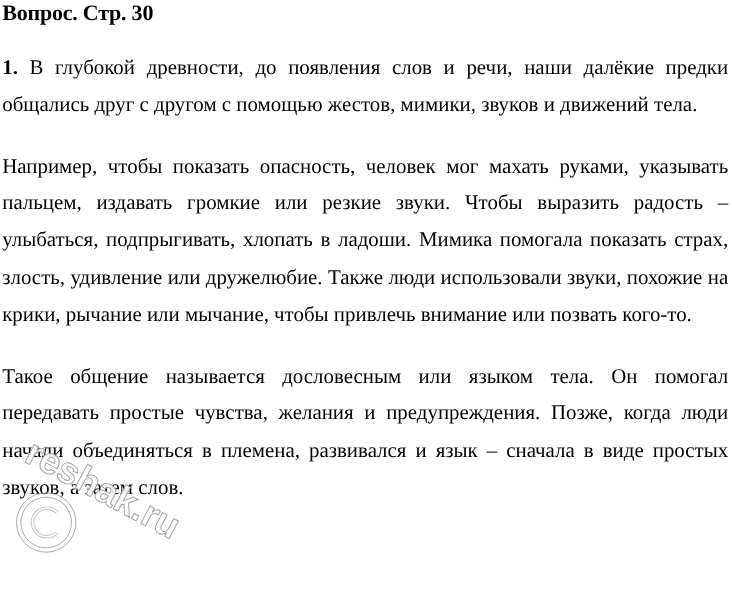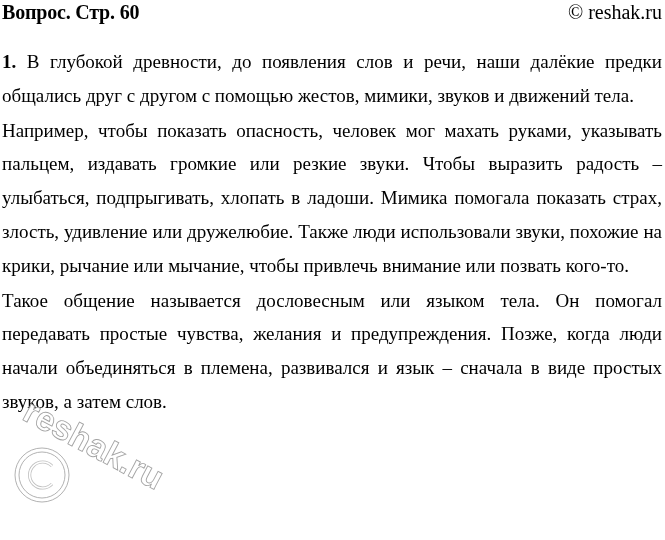--- a/index.html
+++ b/index.html
@@ -42,40 +42,39 @@
       width: 660px;
     }
     .para {
       margin: 0;
       font-size: 19px;
       line-height: 33.8px;
       text-align: justify;
       text-align-last: left;
     }
     .para + .para {
-      margin-top: 1px;
+      margin-top: 22px;
     }
     .num {
       font-weight: bold;
     }
     .watermark {
       position: absolute;
       left: 0px;
       top: 400px;
       width: 180px;
       height: 140px;
       pointer-events: none;
     }
   </style>
 </head>
 <body>
 
 <div class="header">
-  <span class="header-title">Вопрос. Стр. 60</span>
-  <span class="header-credit">© reshak.ru</span>
+  <span class="header-title">Вопрос. Стр. 30</span>
 </div>
 
 <div class="content">
   <p class="para"><span class="num">1.</span> <span>В глубокой древности, до появления слов и речи, наши далёкие предки общались друг с другом с помощью жестов, мимики, звуков и движений тела.</span></p>
   <p class="para"><span>Например, чтобы показать опасность, человек мог махать руками, указывать пальцем, издавать громкие или резкие звуки. Чтобы выразить радость – улыбаться, подпрыгивать, хлопать в ладоши. Мимика помогала показать страх, злость, удивление или дружелюбие. Также люди использовали звуки, похожие на крики, рычание или мычание, чтобы привлечь внимание или позвать кого-то.</span></p>
   <p class="para"><span>Такое общение называется дословесным или языком тела. Он помогал передавать простые чувства, желания и предупреждения. Позже, когда люди начали объединяться в племена, развивался и язык – сначала в виде простых звуков, а затем слов.</span></p>
 </div>
 
 <div class="watermark">
   <svg width="180" height="140" viewBox="0 0 180 140">

